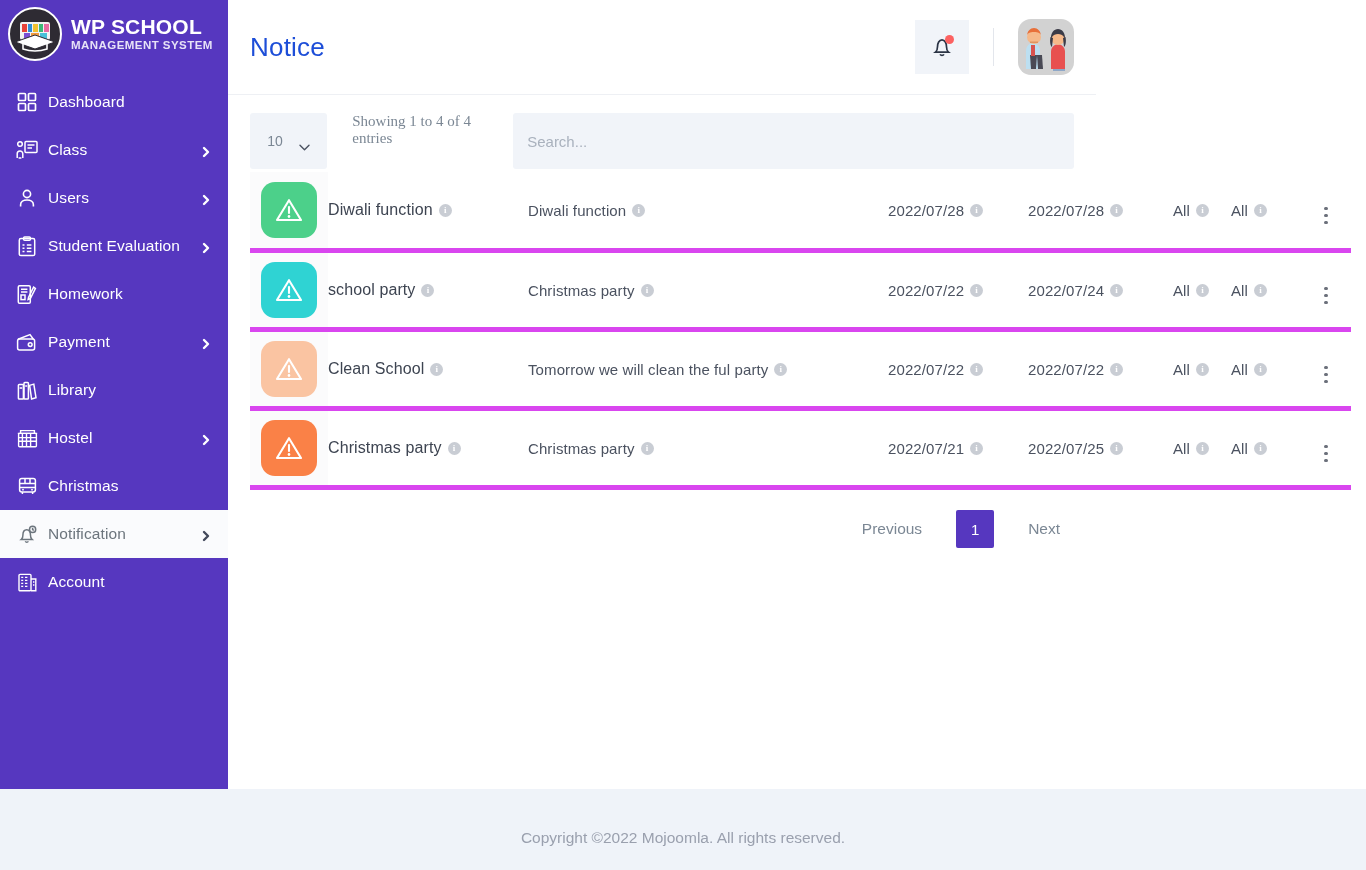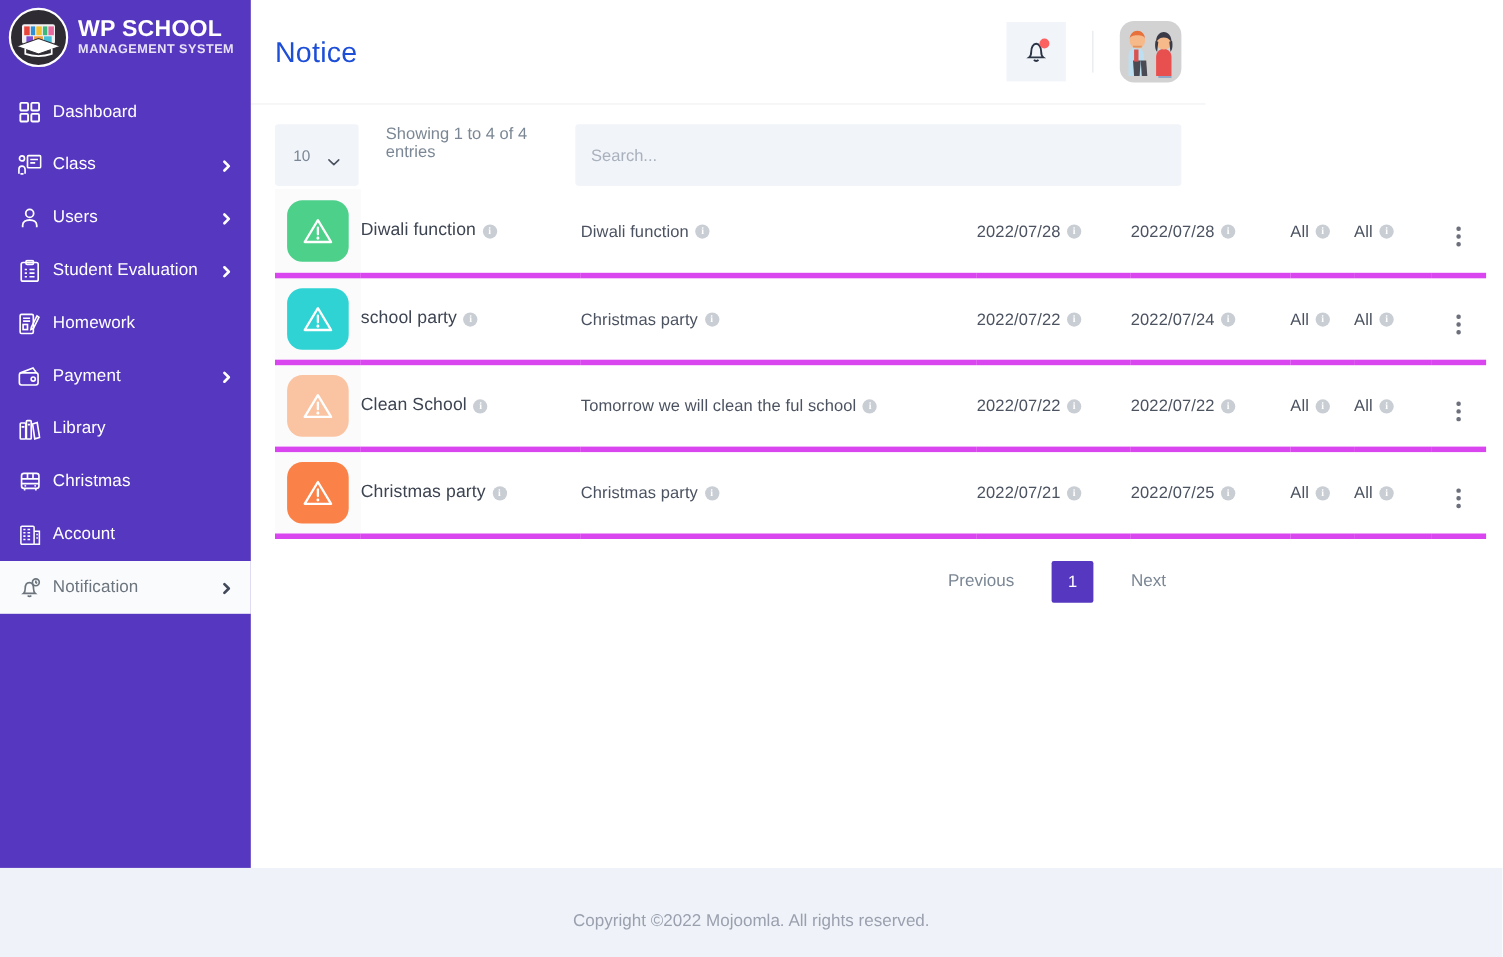--- a/index.html
+++ b/index.html
@@ -111,21 +111,21 @@
   }
   .len-select {
     width: 78px; height: 56px;
     background: #f1f4f9; border: none; border-radius: 3px;
     color: #7b8794; font-size: 14px;
     display: flex; align-items: center; justify-content: center;
     gap: 16px; cursor: pointer;
   }
   .len-select .chev-d { width: 11px; height: 7px; }
   .showing {
-    margin-left: 25px; color: #7b8794; font-size: 15px;
+    margin-left: 25px; color: #7b8794; font-size: 15px; font-family: Liberation Serif, serif;
   }
   .search-box {
     margin-left: auto;
     width: 566px; height: 56px;
     background: #f1f4f9; border: none; border-radius: 3px;
     padding: 0 14px;
     font-family: "Liberation Sans", sans-serif;
     font-size: 15px; color: #6b7280;
   }
   .search-box::placeholder { color: #a9b1bd; }
@@ -310,60 +310,75 @@
             <svg width="20" height="21" viewBox="0 0 20 21" fill="none" stroke="#fff" stroke-width="1.5">
               <rect x="1.4" y="4.5" width="5" height="14.6" rx="0.8"></rect>
               <rect x="7" y="2.4" width="4.4" height="16.7" rx="0.8"></rect>
               <path d="M12.6 5.4l4.2-1.3 2.2 13.6-4.4 1.3z"></path>
               <path d="M2.6 8h2.6M8.2 6h2"></path>
             </svg>
           </span>
           <span class="lbl">Library</span>
         </div>
 
+        <div class="nav-item">
+          <span class="ico">
+            <svg width="21" height="20" viewBox="0 0 21 20" fill="none" stroke="#fff" stroke-width="1.4">
+              <rect x="1.6" y="5.4" width="17.8" height="13.4" rx="1"></rect>
+              <path d="M0.8 5.4h19.4M3.6 2.6h13.8v2.8H3.6z"></path>
+              <path d="M1.6 9.6h17.8M1.6 13.2h17.8M5.4 5.4v13.4M9.5 5.4v13.4M13.6 5.4v13.4"></path>
+            </svg>
+          </span>
+          <span class="lbl">Hostel</span>
+          <span class="chev">
+            <svg width="12" height="12" viewBox="0 0 12 12" fill="none" stroke="#fff" stroke-width="2.4" stroke-linecap="round" stroke-linejoin="round">
+                <path d="M4 2l4 4-4 4"></path>
+              </svg>
+          </span>
+        </div>
 
         <div class="nav-item">
           <span class="ico">
             <svg width="21" height="20" viewBox="0 0 21 20" fill="none" stroke="#fff" stroke-width="1.5">
               <rect x="2.6" y="2.4" width="15.8" height="13.6" rx="2.2"></rect>
               <path d="M2.6 7.4h15.8M2.6 11.6h15.8M8 2.4v5M13 2.4v5"></path>
               <path d="M5.4 16v2M15.6 16v2"></path>
               <circle cx="6" cy="13.7" r="0.9" fill="#fff" stroke="none"></circle>
               <circle cx="15" cy="13.7" r="0.9" fill="#fff" stroke="none"></circle>
             </svg>
           </span>
           <span class="lbl">Christmas</span>
         </div>
 
-        <div class="nav-item">
-          <span class="ico">
-            <svg width="21" height="21" viewBox="0 0 21 21" fill="none" stroke="#fff" stroke-width="1.4">
-              <rect x="2" y="2.4" width="12" height="16.4" rx="1"></rect>
-              <path d="M14 7h4.8v11.8H14"></path>
-              <path d="M4.2 5.4h2M8 5.4h2.4M4.2 8.4h2M8 8.4h2.4M4.2 11.4h2M8 11.4h2.4M4.2 14.4h2M8 14.4h2.4M16 10h1.4M16 13h1.4"></path>
-            </svg>
-          </span>
-          <span class="lbl">Account</span>
-        </div>
-
         <div class="nav-item active">
           <span class="ico">
             <svg width="21" height="21" viewBox="0 0 21 21" fill="none" stroke="#6c757d" stroke-width="1.5">
               <path d="M4.4 15.4h10.6c-1.4-1.1-1.5-2.6-1.5-4.2 0-2.8-1.2-5.5-3.8-5.5S5.9 8.4 5.9 11.2c0 1.6-.1 3.1-1.5 4.2z"></path>
               <path d="M8.2 17.4a2 2 0 003.2 0"></path>
               <circle cx="15.6" cy="5.4" r="3.1"></circle>
               <path d="M15.6 3.8v1.7l1.2.8"></path>
             </svg>
           </span>
           <span class="lbl">Notification</span>
           <span class="chev">
             <svg width="12" height="12" viewBox="0 0 12 12" fill="none" stroke="#42495b" stroke-width="2.4" stroke-linecap="round" stroke-linejoin="round">
                 <path d="M4 2l4 4-4 4"></path>
               </svg>
           </span>
+        </div>
+
+        <div class="nav-item">
+          <span class="ico">
+            <svg width="21" height="21" viewBox="0 0 21 21" fill="none" stroke="#fff" stroke-width="1.4">
+              <rect x="2" y="2.4" width="12" height="16.4" rx="1"></rect>
+              <path d="M14 7h4.8v11.8H14"></path>
+              <path d="M4.2 5.4h2M8 5.4h2.4M4.2 8.4h2M8 8.4h2.4M4.2 11.4h2M8 11.4h2.4M4.2 14.4h2M8 14.4h2.4M16 10h1.4M16 13h1.4"></path>
+            </svg>
+          </span>
+          <span class="lbl">Account</span>
         </div>
 
       </nav>
     </aside>
 
     <main class="main">
 
       <div class="topbar">
         <div class="page-title">Notice</div>
         <div class="topbar-right">
@@ -534,21 +549,21 @@
                 </div>
               </td>
               <td class="c-title">
                 <div class="cellwrap">
                     <span class="cell-txt">Clean School</span>
                     <span class="info-i">i</span>
                   </div>
               </td>
               <td class="c-desc">
                 <div class="cellwrap">
-                    <span class="cell-txt sm">Tomorrow we will clean the ful school</span>
+                    <span class="cell-txt sm">Tomorrow we will clean the ful party</span>
                     <span class="info-i">i</span>
                   </div>
               </td>
               <td class="c-from">
                 <div class="cellwrap">
                     <span class="cell-txt date">2022/07/22</span>
                     <span class="info-i">i</span>
                   </div>
               </td>
               <td class="c-to">

